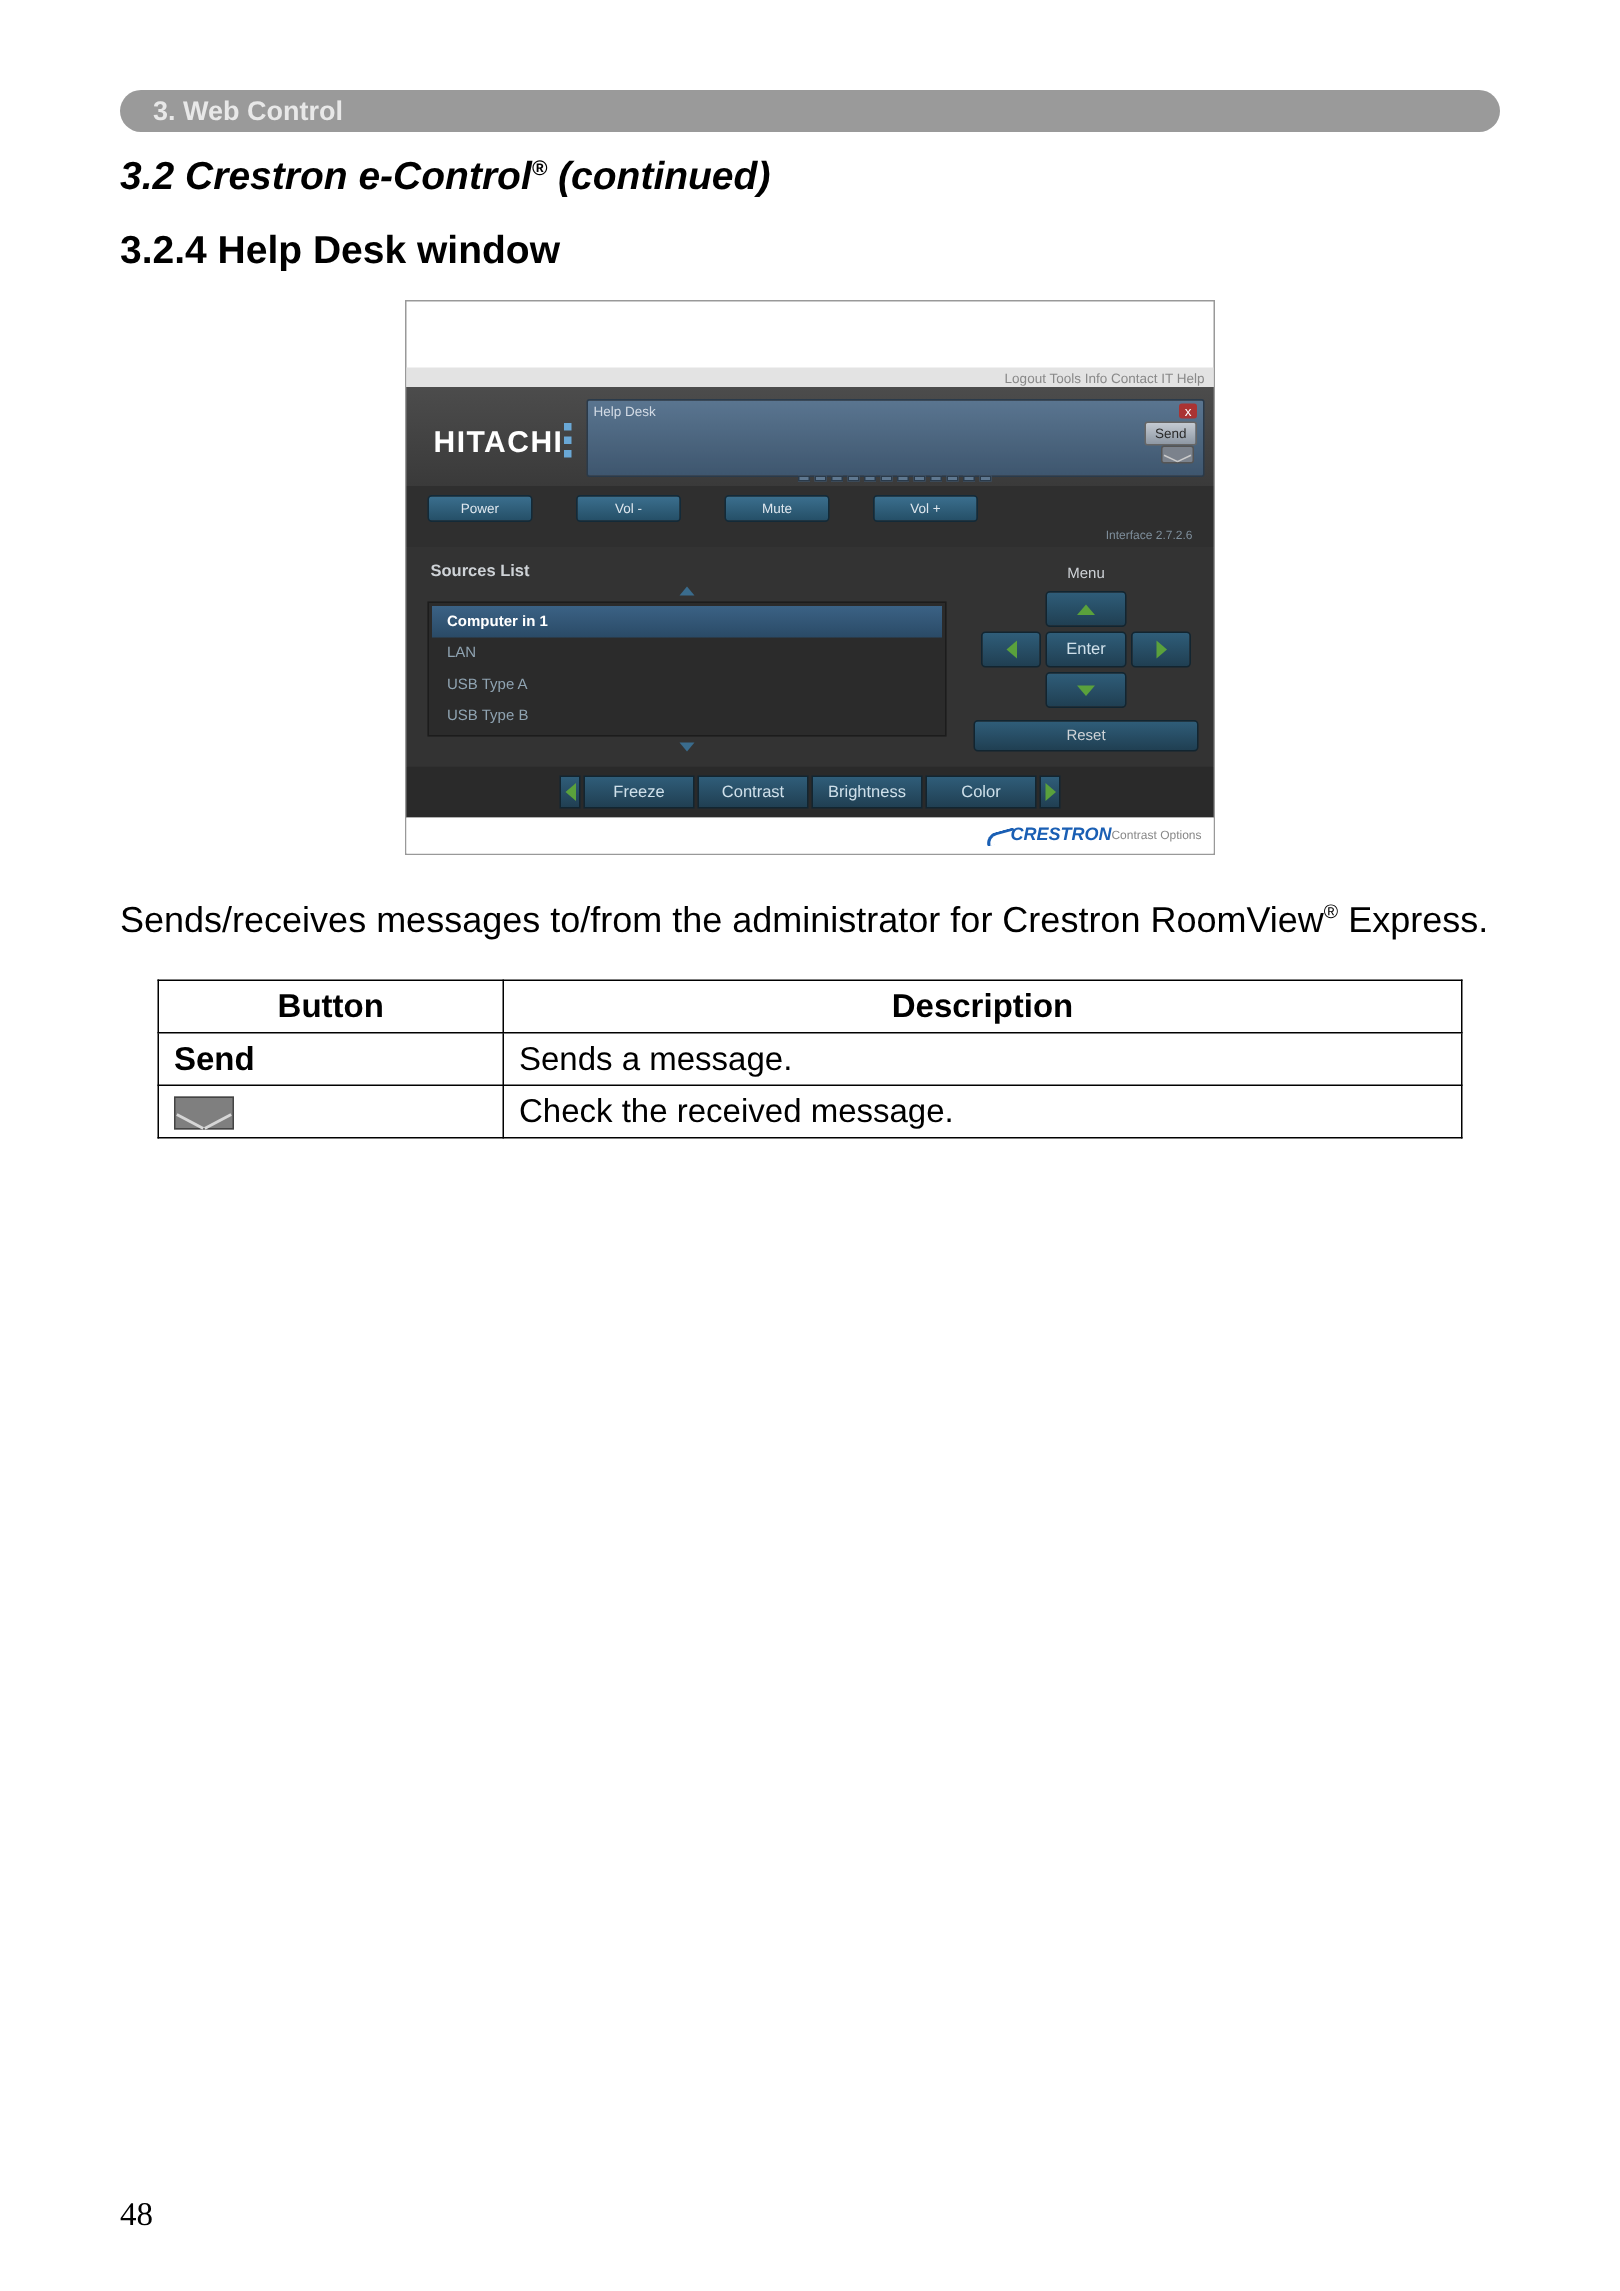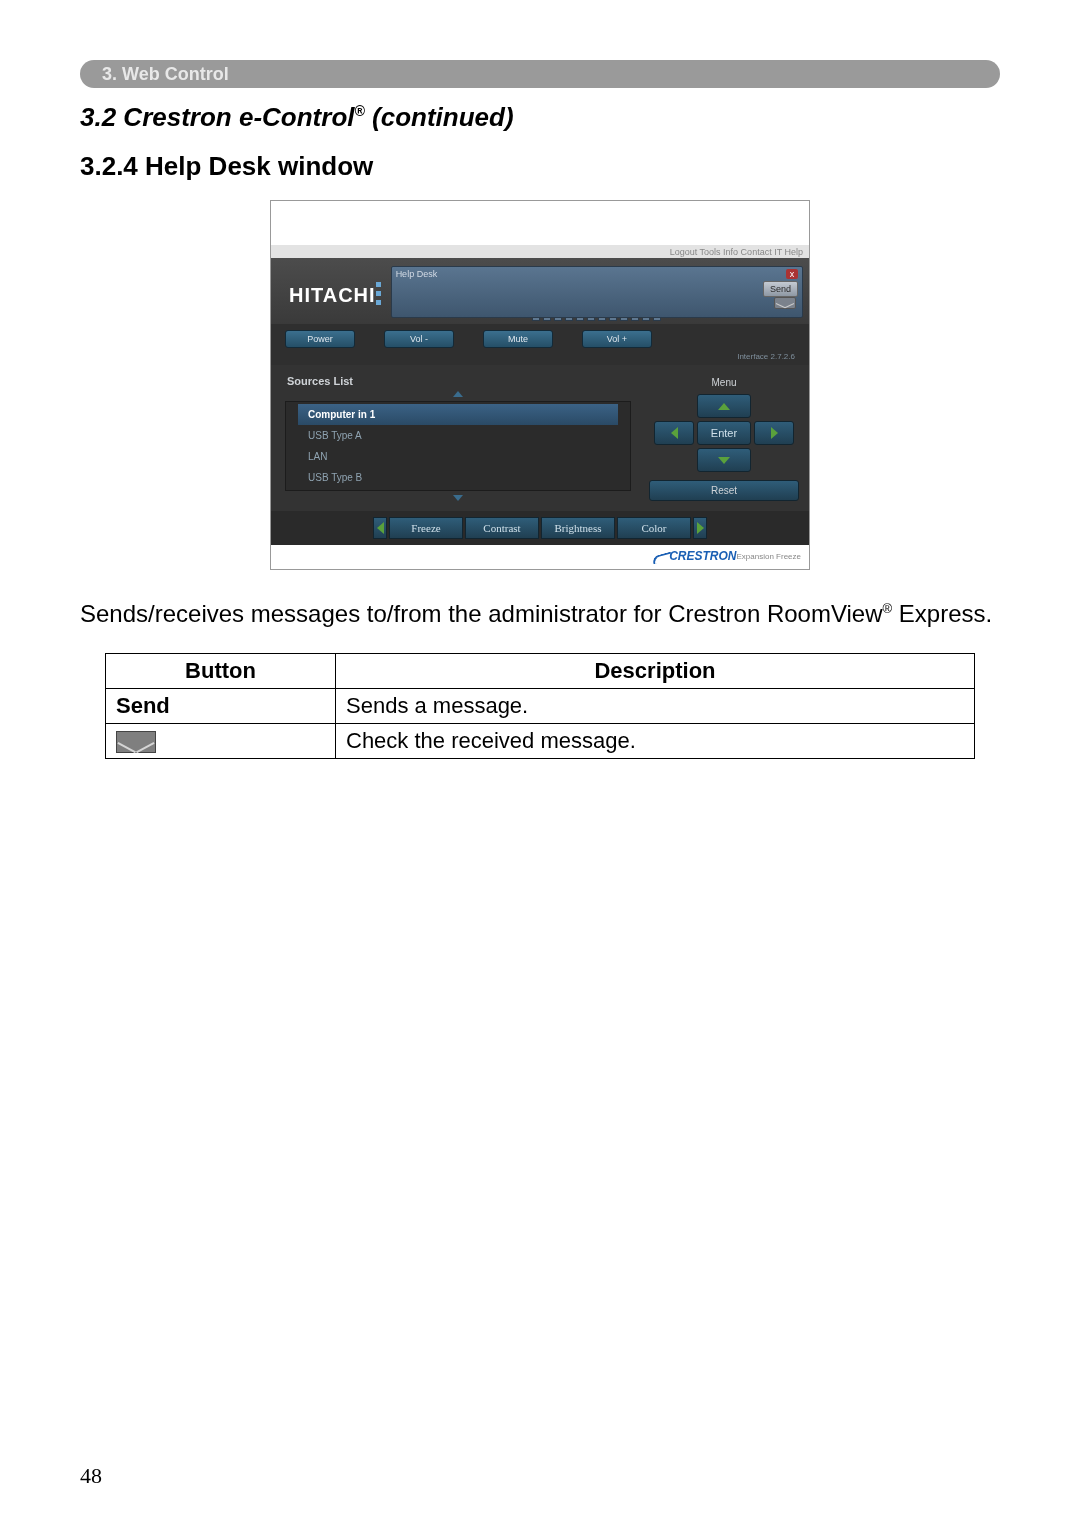--- a/index.html
+++ b/index.html
@@ -130,21 +130,21 @@
     display:flex;
     padding:4px 10px 10px 14px;
     background:#333;
     align-items:flex-end;
   }
   .ss-sources{
     flex:1;
   }
   .ss-src-title{ color:#cfd3d7; font-size:11px; margin:2px 0 4px 2px; font-weight:bold;}
   .ss-srcbox{
-    background:#2b2b2b; border:1px solid #1c1c1c; padding:2px 12px;
+    background:#2b2b2b; border:1px solid #1c1c1c; padding:2px 2px;
   }
   .ss-src-item{
     padding:5px 10px; font-size:10px; color:#8fa3b1;
   }
   .ss-src-item.sel{
     background:linear-gradient(#3b6285,#2a4a66);
     color:#fff; font-weight:bold;
   }
   .ss-scroll{
     width:10px; height:6px; background:#1f4259; margin:4px auto 0;
@@ -170,21 +170,21 @@
   .ss-tri.left{border-top:6px solid transparent;border-bottom:6px solid transparent;border-right:7px solid #5aa13c;}
   .ss-tri.right{border-top:6px solid transparent;border-bottom:6px solid transparent;border-left:7px solid #5aa13c;}
   .ss-reset{
     margin-top:8px;
     background:linear-gradient(#2f5d79,#203f52);
     border:1px solid #122530; border-radius:3px; padding:4px 0; font-size:10px;
   }
   .ss-bottom{
     background:#2a2a2a; padding:6px 10px;
   }
-  .ss-brow{ display:flex; gap:2px; justify-content:center; align-items:center;font-family:Liberation Serif, serif;}
+  .ss-brow{ display:flex; gap:2px; justify-content:center; align-items:center;}
   .ss-brow .ss-pad{ width:74px; height:22px; border-radius:0; }
   .ss-brow .ss-pad.edge{ width:14px; }
   .ss-footer{
     display:flex; justify-content:flex-end; align-items:center;
     background:#fff; padding:4px 8px 6px 8px;
   }
   .ss-crestron{ color:#1a5fb4; font-weight:bold; font-style:italic; font-size:12px; }
   .ss-crestron .swoosh{
     display:inline-block; width:20px; height:8px;
     border:2px solid #1a5fb4; border-bottom:none; border-right:none;
@@ -284,22 +284,22 @@
         </div>
         <div class="ss-version">Interface 2.7.2.6</div>
       </div>
 
       <div class="ss-body">
         <div class="ss-sources">
           <div class="ss-src-title">Sources List</div>
           <div class="ss-scroll up"></div>
           <div class="ss-srcbox">
             <div class="ss-src-item sel">Computer in 1</div>
+            <div class="ss-src-item">LAN</div>
             <div class="ss-src-item">USB Type A</div>
-            <div class="ss-src-item">LAN</div>
             <div class="ss-src-item">USB Type B</div>
           </div>
           <div class="ss-scroll"></div>
         </div>
 
         <div class="ss-menu">
           <div class="ss-menu-label">Menu</div>
           <div class="ss-dpad">
             <div class="ss-pad blank"></div>
             <div class="ss-pad">
@@ -333,21 +333,21 @@
           <div class="ss-pad">Brightness</div>
           <div class="ss-pad">Color</div>
           <div class="ss-pad edge">
               <div class="ss-tri right"></div>
             </div>
         </div>
       </div>
     </div>
     <div class="ss-footer">
       <div class="ss-crestron"><span class="swoosh"></span><span>CRESTRON</span></div>
-      <div class="ss-expopt">Expansion Freeze</div>
+      <div class="ss-expopt">Contrast Options</div>
     </div>
   </div>
 
   <div class="bodytext">
     <span>Sends/receives messages to/from the administrator for Crestron RoomView</span><sup>®</sup><span> Express.</span>
   </div>
 
   <table class="btable">
     <thead>
       <tr>

